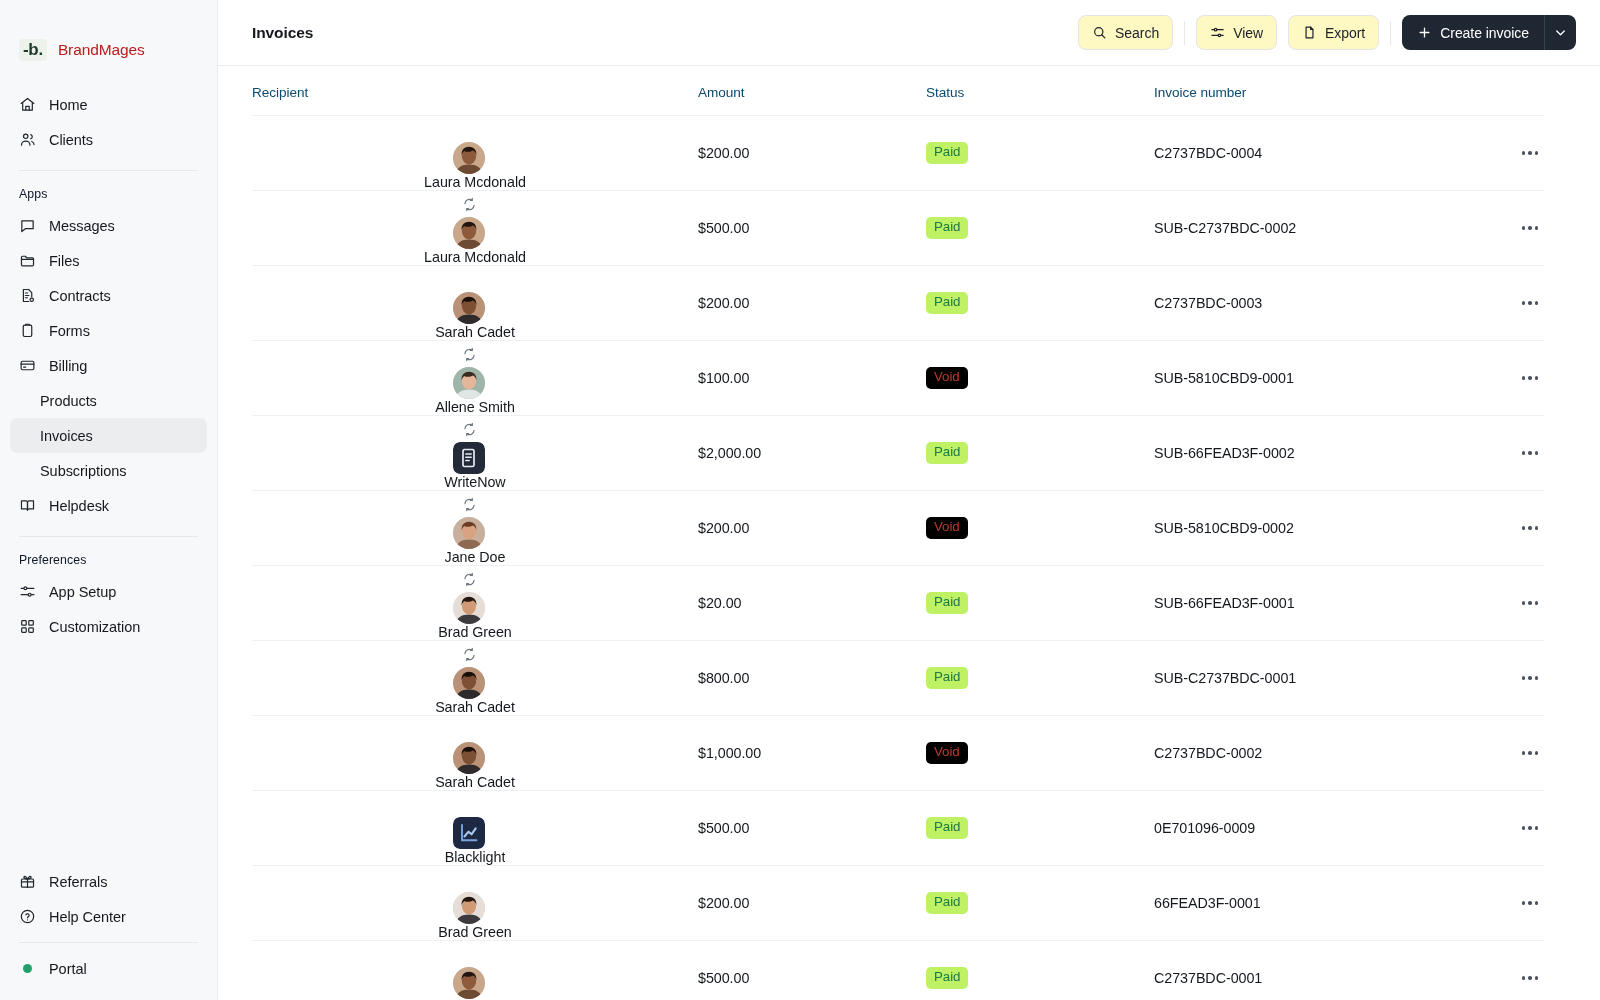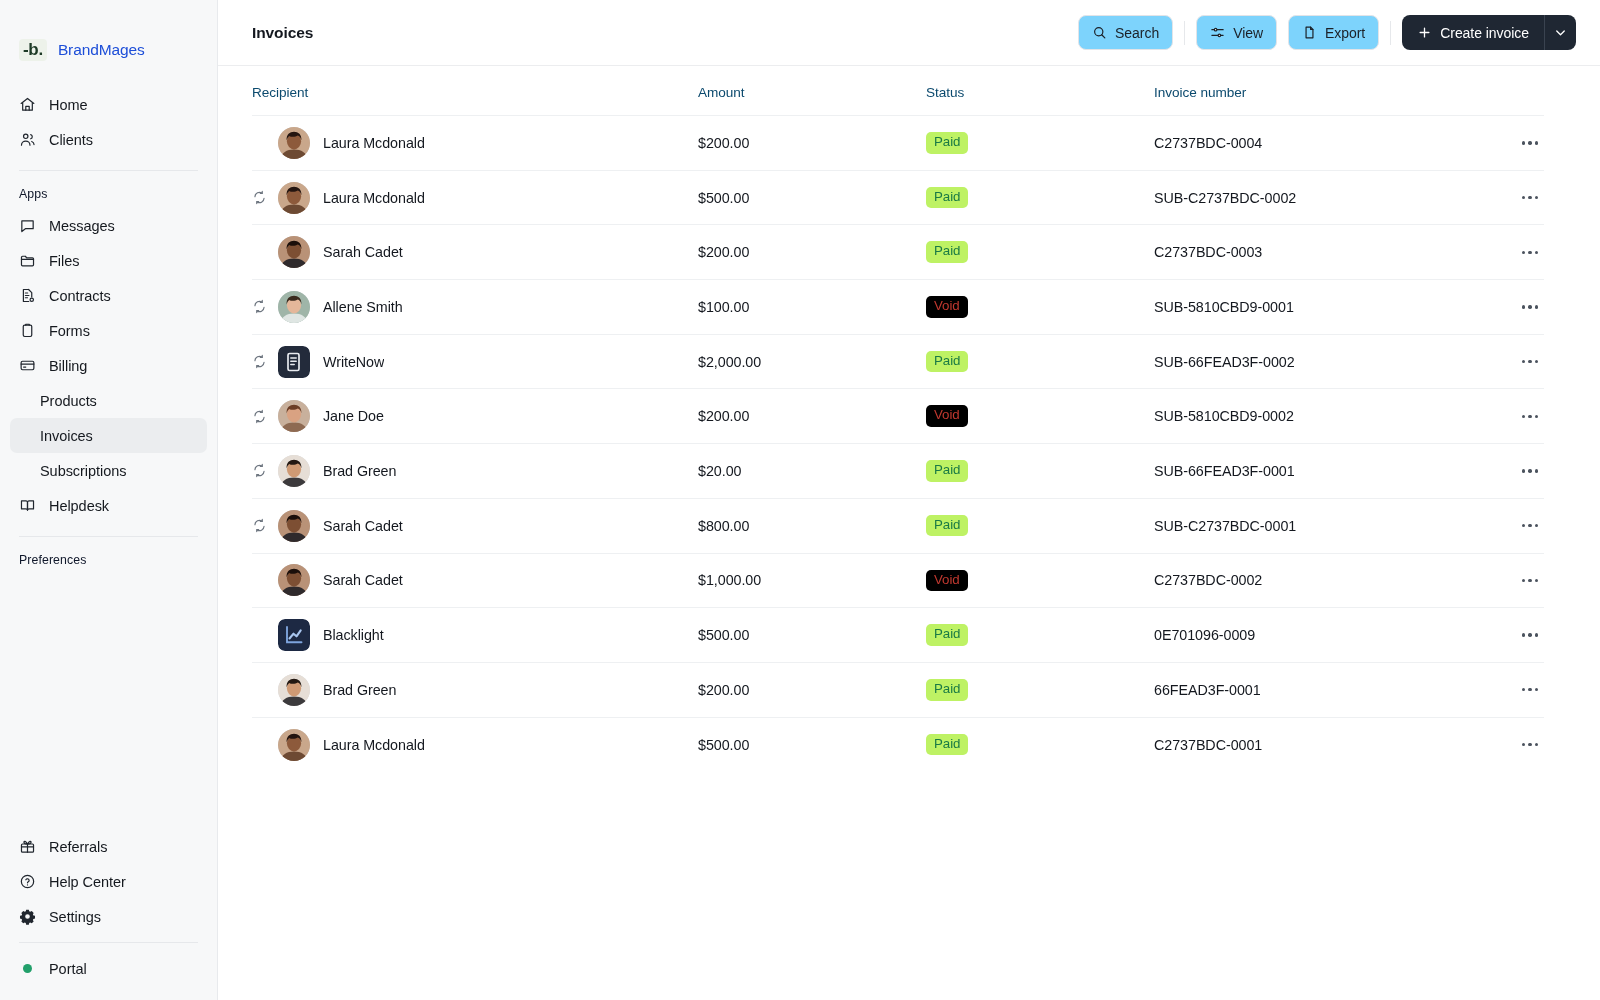--- a/index.html
+++ b/index.html
@@ -22,21 +22,21 @@
   }
   .brand {
     display: flex; align-items: center; gap: 11px;
     padding: 26px 0 0 19px; height: 74px;
   }
   .brand-mark {
     font-size: 17px; font-weight: bold; color: #1d3a26;
     background: #edf2ea; border-radius: 4px;
     padding: 1px 4px; letter-spacing: -0.3px;
   }
-  .brand-name { font-size: 15.5px; color: #1d4ed8; letter-spacing: -0.1px; }
+  .brand-name { font-size: 15.5px; color: #b91c1c; letter-spacing: -0.1px; }
 
   .nav { padding: 13px 10px 0 10px; }
   .nav-item {
     display: flex; align-items: center; gap: 13px;
     height: 35px; padding: 0 9px; border-radius: 7px;
     color: #15191f; font-size: 14.5px; cursor: pointer;
     letter-spacing: -0.05px;
     text-align: right;
   }
   .nav-item.active { background: #ebedef; }
@@ -60,21 +60,21 @@
     display: flex; align-items: center;
     padding: 0 24px 0 34px;
     border-bottom: 1px solid #ecedef;
   }
   .page-title { font-size: 15.5px; color: #14181f; letter-spacing: -0.1px; }
   .topbar-actions { margin-left: auto; display: flex; align-items: center; gap: 11px; }
   .btn {
     display: inline-flex; align-items: center; gap: 8px;
     height: 35px; padding: 0 13px;
     border: 1px solid #e2e4e8; border-radius: 8px;
-    background: #7dd3fc; color: #1b2027;
+    background: #fef9c3; color: #1b2027;
     font-size: 14px; cursor: pointer; white-space: nowrap;
     letter-spacing: -0.05px;
   }
   .btn svg { width: 15px; height: 15px; display: block; }
   .vsep { width: 1px; height: 24px; background: #e6e8eb; }
   .btn-primary-group { display: flex; }
   .btn-primary {
     display: inline-flex; align-items: center; gap: 8px;
     height: 35px; padding: 0 15px;
     background: #1f2733; color: #fff;
@@ -102,21 +102,21 @@
   }
   tbody tr { border-top: 1px solid #eef0f2; }
   td { padding: 0; height: 54.7px; vertical-align: middle; font-size: 14.3px; color: #14181f; letter-spacing: -0.05px; }
 
   .col-rec  { width: 446px; }
   .col-amt  { width: 228px; }
   .col-stat { width: 228px; }
   .col-inv  { width: auto; }
   .col-act  { width: 72px; }
 
-  .rec-cell { display: flex; align-items: center; }
+  .rec-cell { display: flex; align-items: center; flex-direction: column; }
   .recur { width: 26px; flex: 0 0 26px; display: flex; align-items: center; justify-content: flex-start; }
   .recur svg { width: 15px; height: 15px; display: block; color: #6e7680; }
   .avatar {
     width: 32px; height: 32px; flex: 0 0 32px; border-radius: 50%;
     overflow: hidden; margin-right: 13px;
     background: #d9dde2; display: block;
   }
   .avatar.sq { border-radius: 7px; }
   .avatar svg { width: 32px; height: 32px; display: block; }
   .rec-name { white-space: nowrap; overflow: hidden; text-overflow: ellipsis; }
@@ -238,20 +238,43 @@
               <path d="M20.5 5.5h-6A2 2 0 0 0 12 7.5v11a2 2 0 0 1 2.5-1.6h6z"></path>
             </svg>
           </span>
         <span class="nav-lbl">Helpdesk</span>
       </div>
     </nav>
 
     <div class="divider"></div>
     <div class="section-label">Preferences</div>
 
+    <nav class="nav" style="padding-top:0">
+      <div class="nav-item">
+        <span class="ic">
+            <svg viewBox="0 0 24 24" fill="none" stroke="#20262e" stroke-width="1.7" stroke-linecap="round">
+              <path d="M3 7.5h18M3 16.5h18"></path>
+              <circle cx="9" cy="7.5" r="2" fill="#fff"></circle>
+              <circle cx="15" cy="16.5" r="2" fill="#fff"></circle>
+            </svg>
+          </span>
+        <span class="nav-lbl">App Setup</span>
+      </div>
+      <div class="nav-item">
+        <span class="ic">
+            <svg viewBox="0 0 24 24" fill="none" stroke="#20262e" stroke-width="1.7">
+              <rect x="3.8" y="3.8" width="6.4" height="6.4" rx="1.2"></rect>
+              <rect x="13.8" y="3.8" width="6.4" height="6.4" rx="1.2"></rect>
+              <rect x="3.8" y="13.8" width="6.4" height="6.4" rx="1.2"></rect>
+              <rect x="13.8" y="13.8" width="6.4" height="6.4" rx="1.2"></rect>
+            </svg>
+          </span>
+        <span class="nav-lbl">Customization</span>
+      </div>
+    </nav>
 
     <div class="sidebar-bottom">
       <div class="nav-item">
         <span class="ic">
             <svg viewBox="0 0 24 24" fill="none" stroke="#20262e" stroke-width="1.7" stroke-linecap="round" stroke-linejoin="round">
               <rect x="3.5" y="8.5" width="17" height="11.5" rx="1.4"></rect>
               <path d="M3.5 12.6h17M12 8.5V20"></path>
               <path d="M12 8.5c-3.5 0-5-1-5-2.6S9.3 3.4 12 8.5zM12 8.5c3.5 0 5-1 5-2.6S14.7 3.4 12 8.5z"></path>
             </svg>
           </span>
@@ -259,28 +282,20 @@
       </div>
       <div class="nav-item">
         <span class="ic">
             <svg viewBox="0 0 24 24" fill="none" stroke="#20262e" stroke-width="1.7" stroke-linecap="round" stroke-linejoin="round">
               <circle cx="12" cy="12" r="8.7"></circle>
               <path d="M9.7 9.6a2.4 2.4 0 0 1 4.6.9c0 1.7-2.3 2-2.3 3.4"></path>
               <path d="M12 16.8v.1"></path>
             </svg>
           </span>
         <span class="nav-lbl">Help Center</span>
-      </div>
-      <div class="nav-item">
-        <span class="ic">
-            <svg viewBox="0 0 24 24" fill="#20262e">
-              <path d="M13.9 2.4h-3.8l-.5 2.3c-.5.2-1 .4-1.4.7L6 4.3 3.3 7l1.1 2.2c-.3.4-.5.9-.7 1.4l-2.3.5v3.8l2.3.5c.2.5.4 1 .7 1.4L3.3 19 6 21.7l2.2-1.1c.4.3.9.5 1.4.7l.5 2.3h3.8l.5-2.3c.5-.2 1-.4 1.4-.7l2.2 1.1 2.7-2.7-1.1-2.2c.3-.4.5-.9.7-1.4l2.3-.5v-3.8l-2.3-.5c-.2-.5-.4-1-.7-1.4L20.7 7 18 4.3l-2.2 1.1c-.4-.3-.9-.5-1.4-.7zM12 15.3a3.3 3.3 0 1 1 0-6.6 3.3 3.3 0 0 1 0 6.6z"></path>
-            </svg>
-          </span>
-        <span class="nav-lbl">Settings</span>
       </div>
       <div class="divider" style="margin:8px 9px 0 9px"></div>
       <div class="nav-item" style="margin-top:8px; margin-bottom:14px">
         <span class="ic">
             <span class="portal-dot"></span>
           </span>
         <span class="nav-lbl">Portal</span>
       </div>
     </div>
   </aside>

